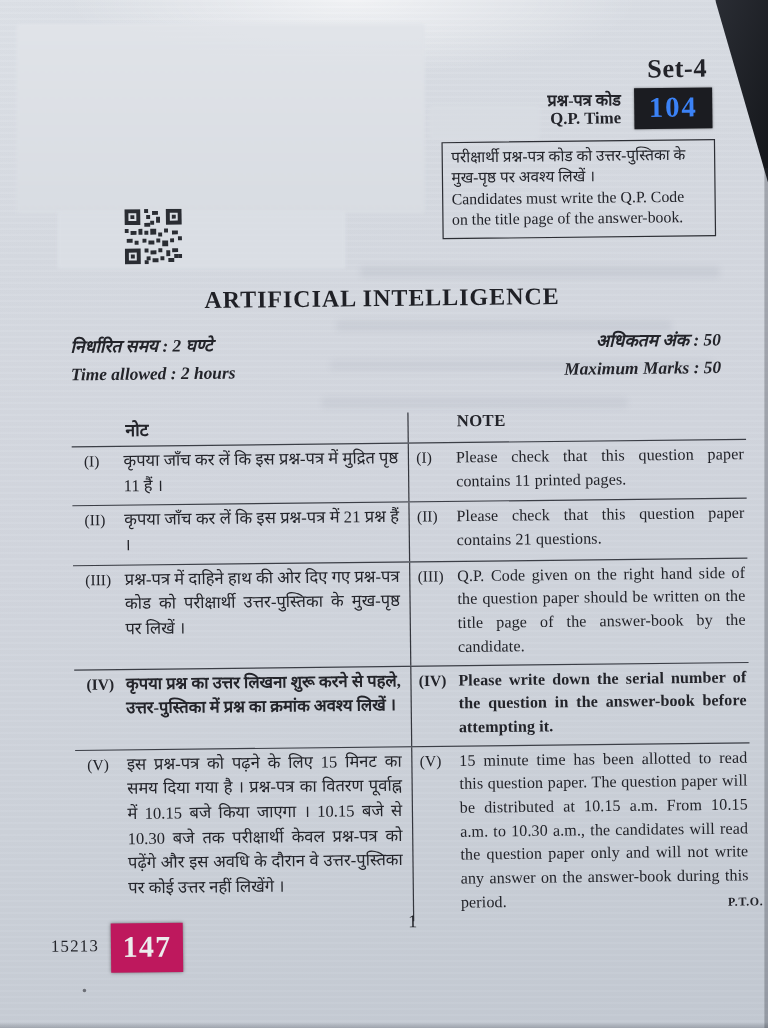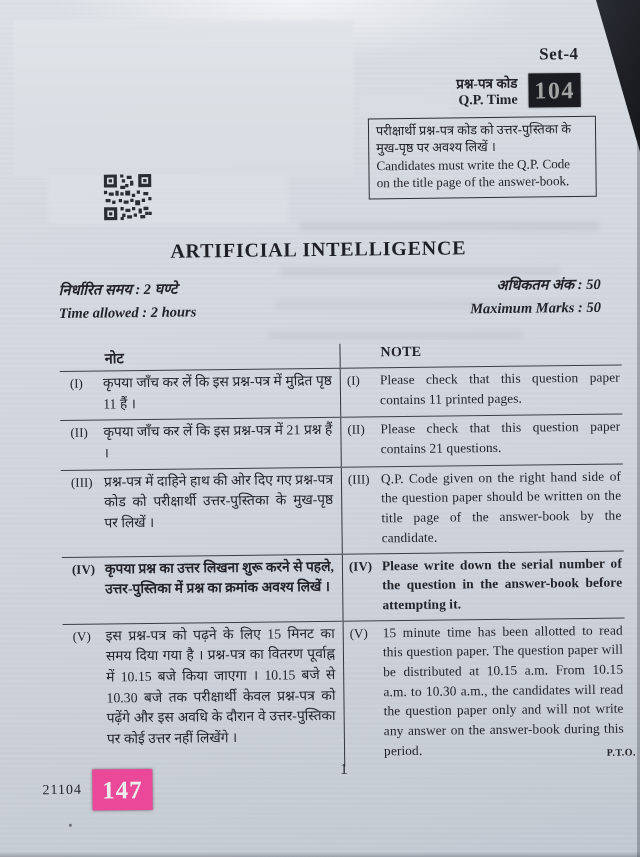--- a/index.html
+++ b/index.html
@@ -33,27 +33,27 @@
   .redact-3 { left:358px; top:88px; width:92px; height:28px; background:#d9dde3; opacity:.75; }
 
   .ghost { position:absolute; background:#6d7486; filter:blur(2.5px); border-radius:3px; pointer-events:none; }
   .ghost-1 { left:300px; top:222px; width:300px; height:9px; opacity:.10; }
   .ghost-2 { left:280px; top:267px; width:280px; height:9px; opacity:.09; }
   .ghost-3 { left:275px; top:300px; width:320px; height:9px; opacity:.07; }
   .ghost-4 { left:268px; top:331px; width:255px; height:9px; opacity:.08; }
 
   .tilt { position:absolute; inset:0; transform:rotate(-0.65deg); transform-origin:50% 46%; }
 
-  .set-label { position:absolute; top:47px; left:543px; font-size:17px; font-weight:bold; letter-spacing:.5px; }
+  .set-label { position:absolute; top:47px; left:543px; font-size:22px; font-weight:bold; letter-spacing:.5px; }
   .qp-labels { position:absolute; top:78px; left:411px; width:110px; text-align:right; line-height:1.18; }
   .qp-label-hi { font-size:13.5px; font-weight:bold; }
   .qp-label-en { font-size:14px; font-weight:bold; }
   .code-box {
-    position:absolute; left:532px; top:76px; width:52px; height:34px;
-    background:#1b1c21; color:#a3a3a3; display:flex; align-items:center; justify-content:center;
+    position:absolute; left:532px; top:76px; width:65px; height:34px;
+    background:#1b1c21; color:#3b82f6; display:flex; align-items:center; justify-content:center;
     font-size:24px; font-weight:bold; letter-spacing:1.5px; box-shadow:0 0 2px rgba(0,0,0,.5);
   }
   .notice-box {
     position:absolute; left:371px; top:119px; width:228px;
     border:1.6px solid #2c2e34; padding:4px 7px 6px; line-height:1.32;
   }
   .notice-hi { font-size:12.8px; }
   .notice-en { font-size:13.2px; }
 
   .qr { position:absolute; left:106px; top:172px; width:48px; height:46px; }
@@ -73,21 +73,21 @@
   .nc-r.head { padding:1px 0 3px 40px; font-size:14px; font-weight:bold; letter-spacing:.3px; }
   .cell { display:flex; }
   .num { flex:0 0 33px; font-size:13px; padding-top:2px; }
   .nc-l .txt { flex:1; font-size:13.8px; line-height:1.5; text-align:justify; }
   .nc-r .txt { flex:1; font-size:13.4px; line-height:1.47; text-align:justify; letter-spacing:.1px; }
   .nrow.bold .txt, .nrow.bold .num { font-weight:bold; }
 
   .booklet-no { position:absolute; left:38px; top:779px; font-size:14px; letter-spacing:1px; }
   .center-box {
     position:absolute; left:88px; top:767px; width:60px; height:41px;
-    background:#ec4899; color:#eceded; display:flex; align-items:center; justify-content:center;
+    background:#be185d; color:#eceded; display:flex; align-items:center; justify-content:center;
     font-size:25px; font-weight:bold; letter-spacing:1px; box-shadow:0 0 3px rgba(0,0,0,.5);
   }
   .page-no { position:absolute; left:336px; top:761px; font-size:15px; }
   .pto { position:absolute; right:8px; top:750px; font-size:10px; font-weight:bold; letter-spacing:.5px; }
   .ink-dot { position:absolute; left:64px; top:821px; width:3px; height:3px; border-radius:50%; background:#3a3c42; opacity:.65; }
 </style>
 </head>
 <body>
 
 <div class="screen">
@@ -254,21 +254,21 @@
           </div>
         <div class="nc-r">
             <div class="cell">
           <span class="num">(V)</span>
           <span class="txt">15 minute time has been allotted to read this question paper. The question paper will be distributed at 10.15 a.m. From 10.15 a.m. to 10.30 a.m., the candidates will read the question paper only and will not write any answer on the answer-book during this period.</span>
         </div>
           </div>
       </div>
     </div>
 
-    <div class="booklet-no">21104</div>
+    <div class="booklet-no">15213</div>
     <div class="center-box">147</div>
     <div class="page-no">1</div>
     <div class="pto">P.T.O.</div>
     <div class="ink-dot"></div>
 
   </div>
 
   <div class="corner-tr"></div>
   <div class="edge-r"></div>
   <div class="edge-b"></div>

